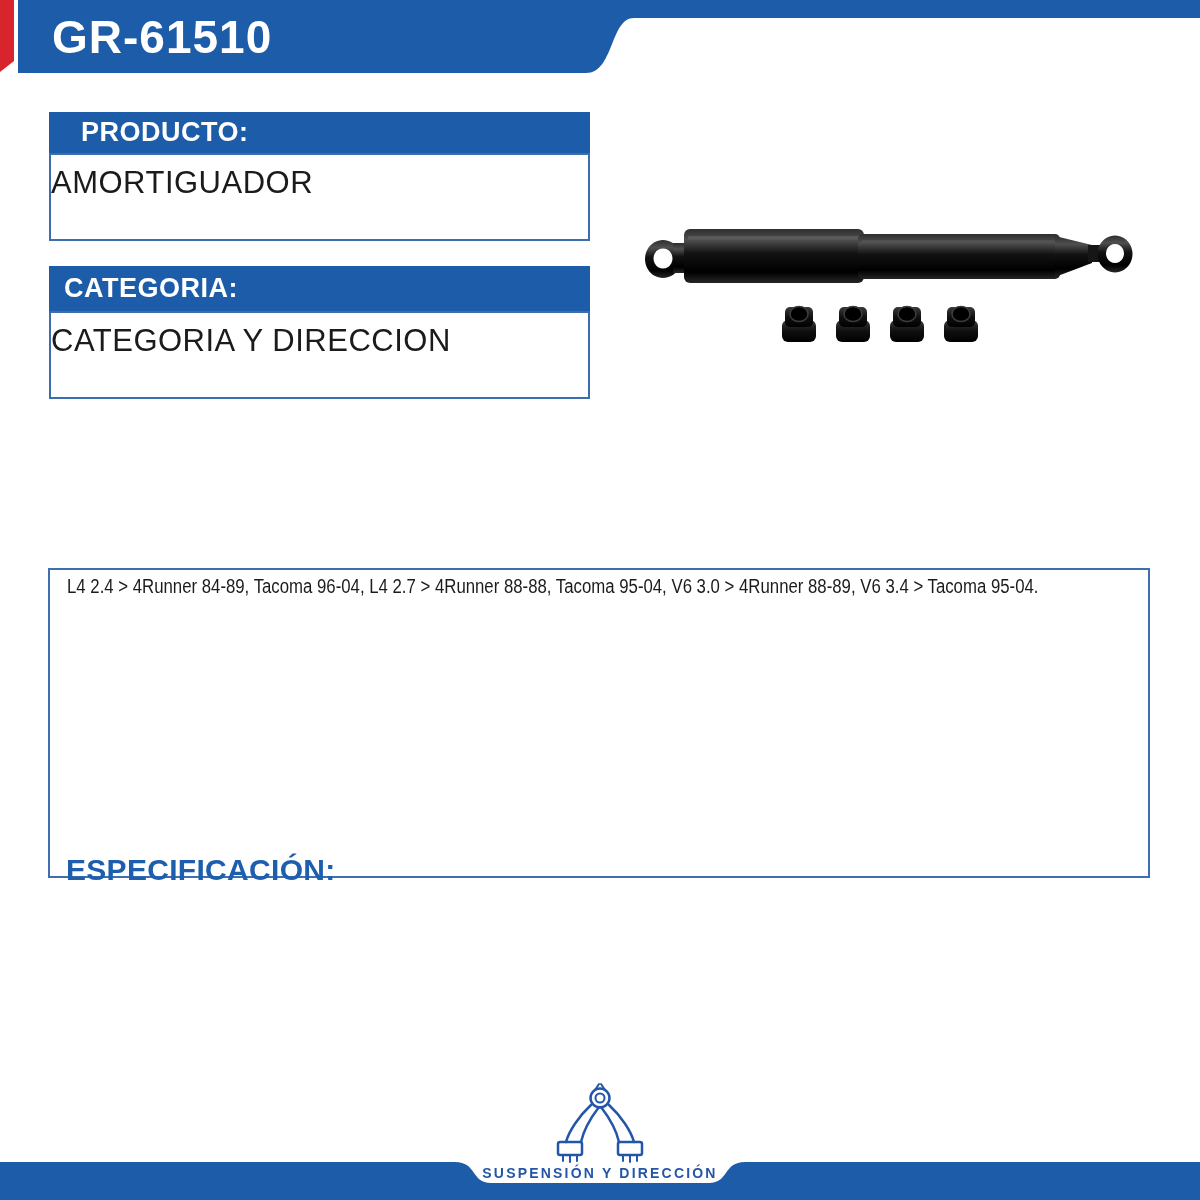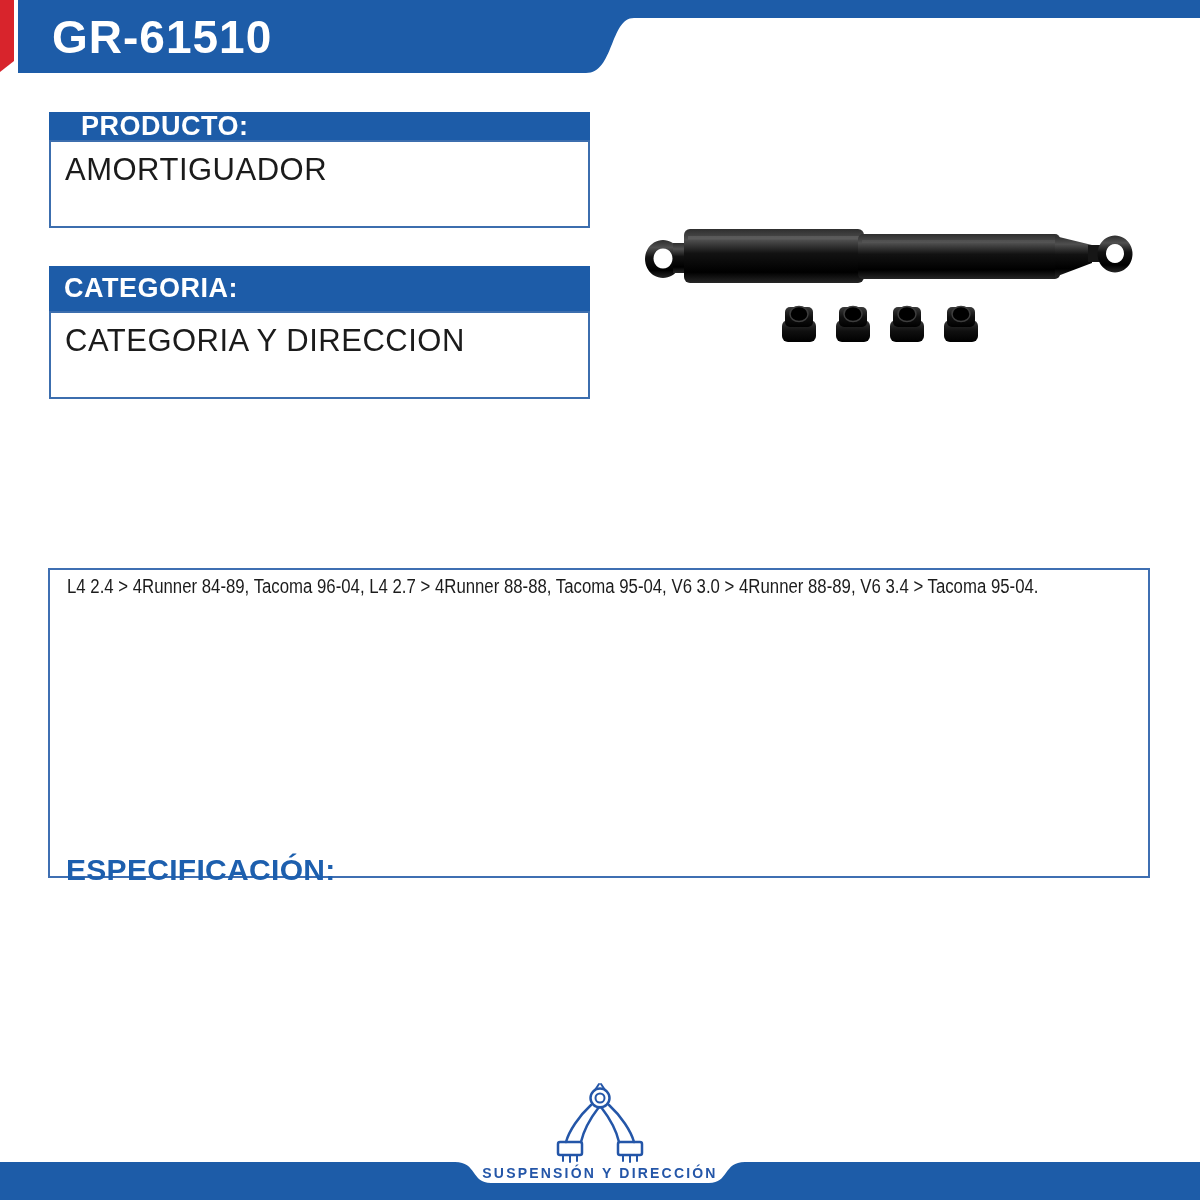--- a/index.html
+++ b/index.html
@@ -10,22 +10,22 @@
   
   .header-svg { position: absolute; left: 0; top: 0; }
   .part-number { position: absolute; left: 52px; top: 8px; height: 58px; line-height: 58px;
     color: #ffffff; font-size: 46px; font-weight: 800; letter-spacing: 1px; }
 
   
   .field-group { position: absolute; left: 49px; width: 541px; }
   .field-label { background: #1d5ca8; color: #ffffff; font-weight: 800; font-size: 27px;
     padding-left: 15px; display: flex; align-items: center; letter-spacing: 0.5px; }
   .field-value { background: #ffffff; border: 2px solid #3c6eae; color: #1b1b1b;
-    font-size: 31px; letter-spacing: 0.5px; padding: 10px 14px; }
-  #group-producto  { top: 112px; } #group-producto .field-label { height: 28px; padding-left: 32px; } #group-producto .field-value { height: 88px; }
+    font-size: 31px; letter-spacing: 0.5px; padding: 10px 0; }
+  #group-producto  { top: 112px; } #group-producto .field-label { height: 41px; padding-left: 32px; } #group-producto .field-value { height: 88px; }
   #group-categoria { top: 254px; margin-top: 12px; } #group-categoria .field-label { height: 45px; } #group-categoria .field-value { height: 88px; }
   #group-marca     { top: 400px; } #group-marca .field-label { height: 43px; } #group-marca .field-value { height: 47px; padding-top: 6px; }
 
   
   .section-title { position: absolute; left: 66px; color: #1d5fae; font-size: 30px;
     font-weight: 800; letter-spacing: 0.3px; }
   #aplicacion-title { top: 530px; }
   #especificacion-title { top: 853px; }
   .section-box { position: absolute; left: 48px; width: 1102px; background: #fff;
     border: 2px solid #3f6fb2; padding: 5px 17px; overflow: hidden; }

